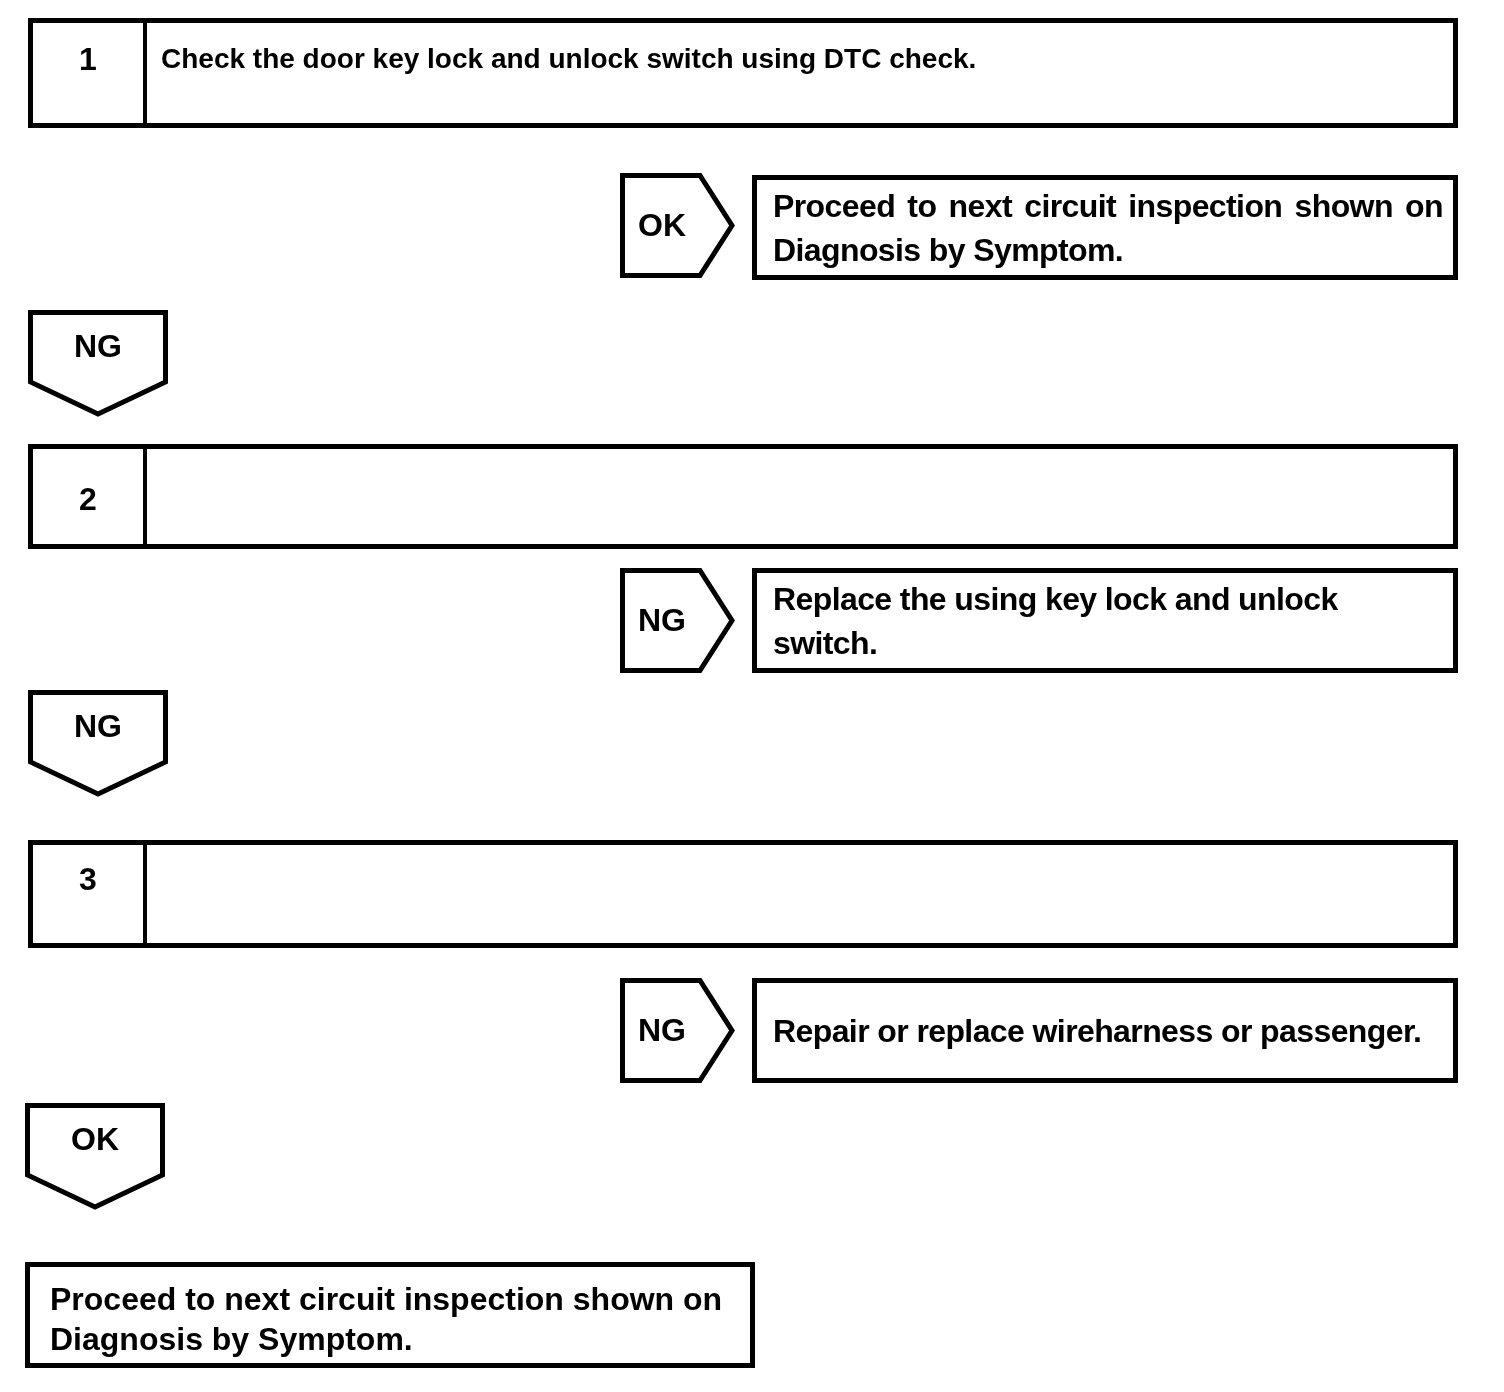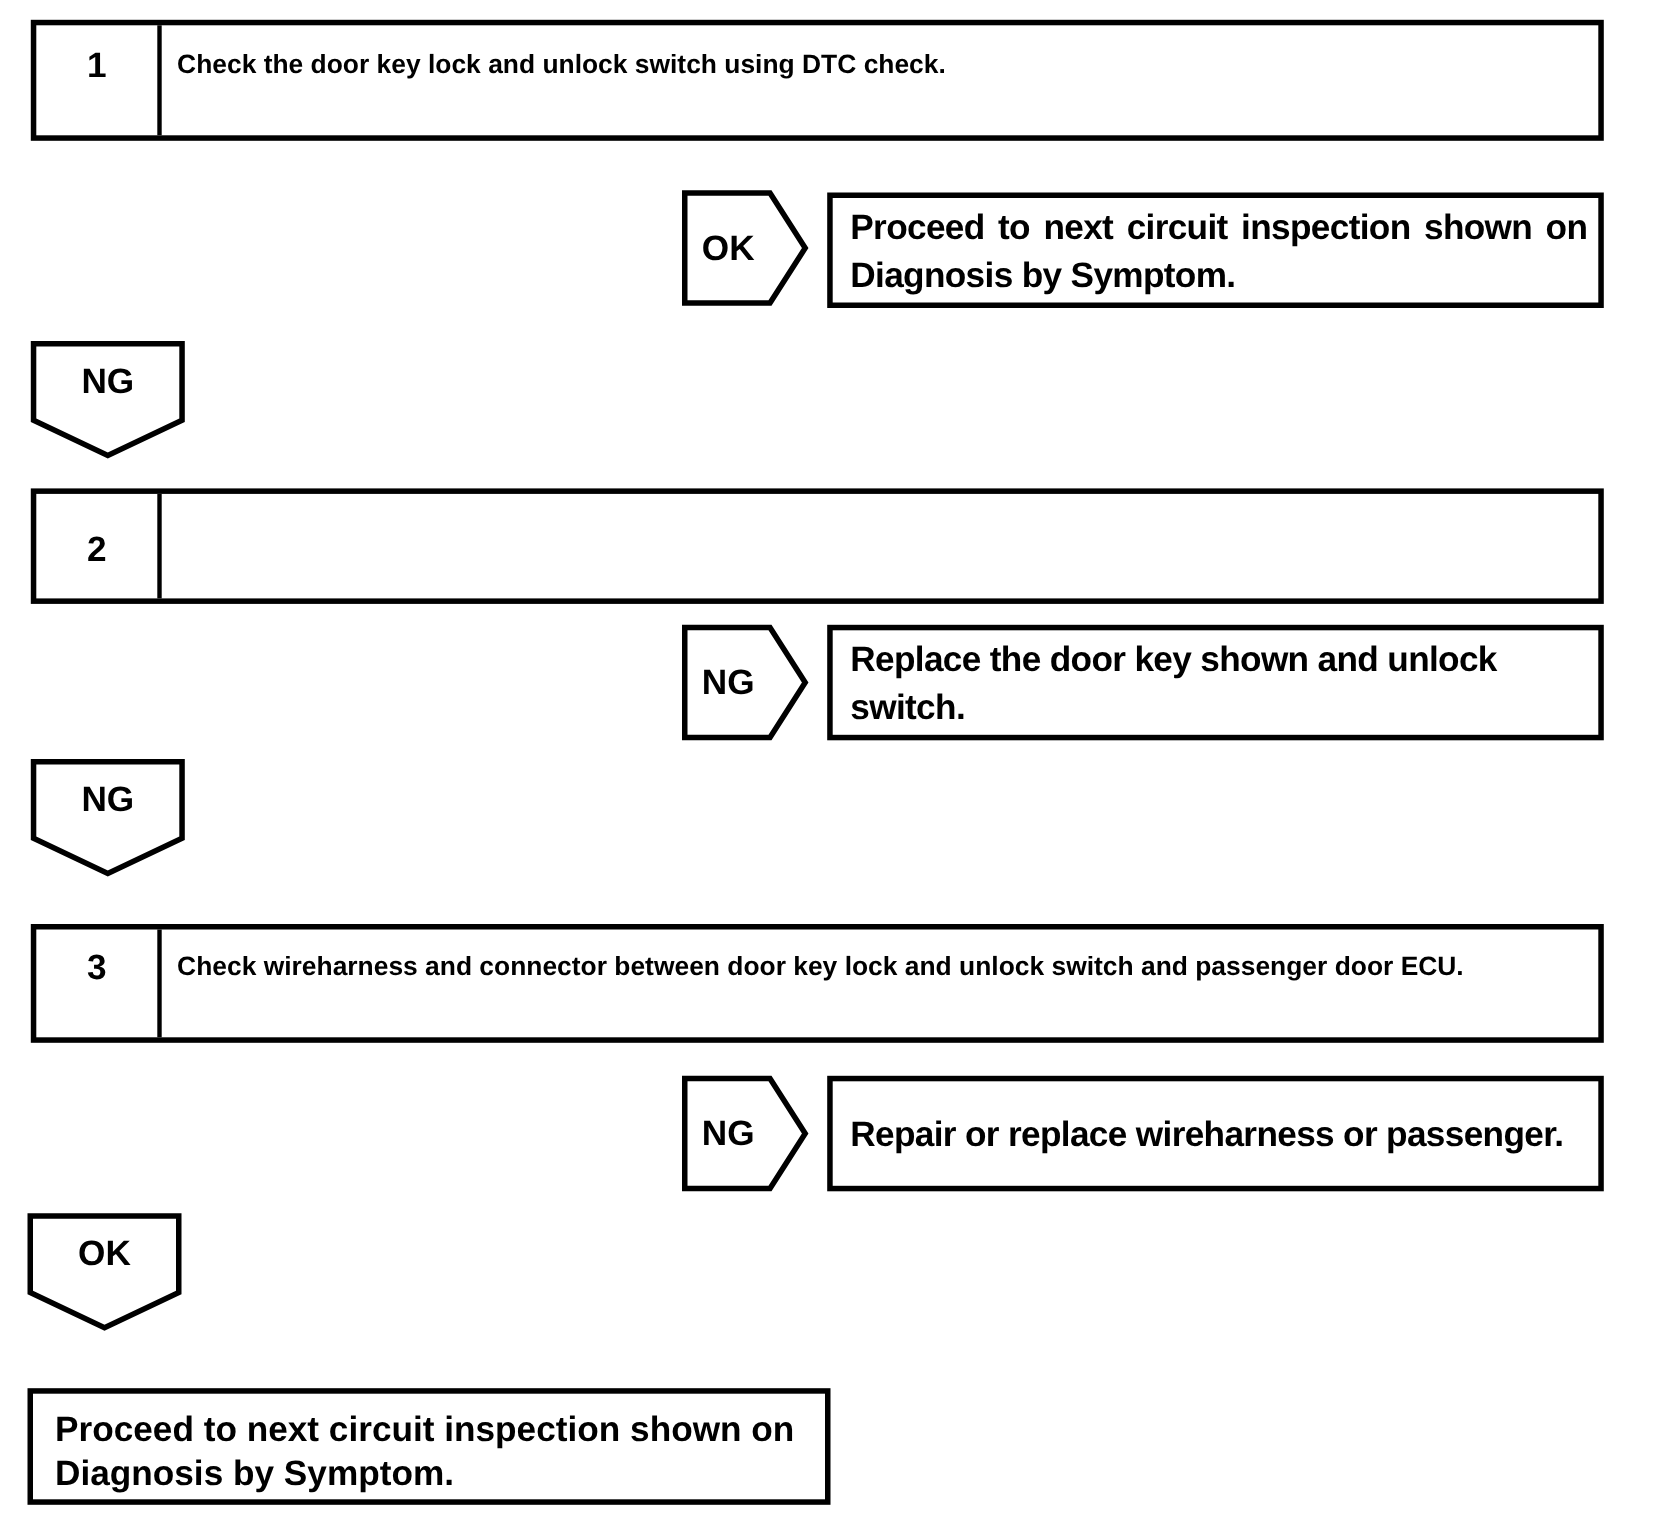--- a/index.html
+++ b/index.html
@@ -12,21 +12,21 @@
   .step{
     position:absolute;left:28px;width:1430px;display:flex;
     border:5px solid #000;background:#fff;box-sizing:border-box;
   }
   .step .num{
     flex:0 0 110px;width:110px;border-right:4px solid #000;
     text-align:center;font-size:32px;line-height:40px;
   }
   .step .txt{
     flex:1;padding-left:14px;padding-right:20px;
-    font-size:24px;line-height:40px;box-sizing:border-box;
+    font-size:28px;line-height:40px;box-sizing:border-box;
   }
   .pt16{padding-top:16px;}
   .pt30{padding-top:30px;}
   .pt14{padding-top:14px;}
   .just{text-align:justify;}
   
   .pent-r{position:absolute;width:117px;height:105px;}
   .pent-r svg,.pent-d svg{position:absolute;left:0;top:0;overflow:visible;}
   .pent-r .lbl{
     position:absolute;left:0;top:0;width:84px;height:100%;
@@ -88,33 +88,32 @@
     <div class="num pt30">2</div>
   </div>
 
   <div class="pent-r" style="left:620px;top:568px;">
     <svg width="117" height="105" viewBox="0 0 117 105">
       <polygon points="2.5,2.5 80,2.5 112,52.5 80,102.5 2.5,102.5" fill="#ffffff" stroke="#000000" stroke-width="5"></polygon>
     </svg>
     <span class="lbl">NG</span>
   </div>
   <div class="result" style="top:568px;">
-    <div class="rtxt">Replace the door key shown and unlock switch.</div>
+    <div class="rtxt">Replace the using key lock and unlock switch.</div>
   </div>
 
   <div class="pent-d" style="left:28px;top:690px;">
     <svg width="140" height="107" viewBox="0 0 140 107">
       <polygon points="2.5,2.5 137.5,2.5 137.5,72 70,104 2.5,72" fill="#ffffff" stroke="#000000" stroke-width="5"></polygon>
     </svg>
     <span class="lbl">NG</span>
   </div>
 
   <div class="step" style="top:840px;height:108px;">
     <div class="num pt14">3</div>
-    <div class="txt pt14 just">Check wireharness and connector between door key lock and unlock switch and passenger door ECU.</div>
   </div>
 
   <div class="pent-r" style="left:620px;top:978px;">
     <svg width="117" height="105" viewBox="0 0 117 105">
       <polygon points="2.5,2.5 80,2.5 112,52.5 80,102.5 2.5,102.5" fill="#ffffff" stroke="#000000" stroke-width="5"></polygon>
     </svg>
     <span class="lbl">NG</span>
   </div>
   <div class="result" style="top:978px;">
     <div class="rtxt">Repair or replace wireharness or passenger.</div>

